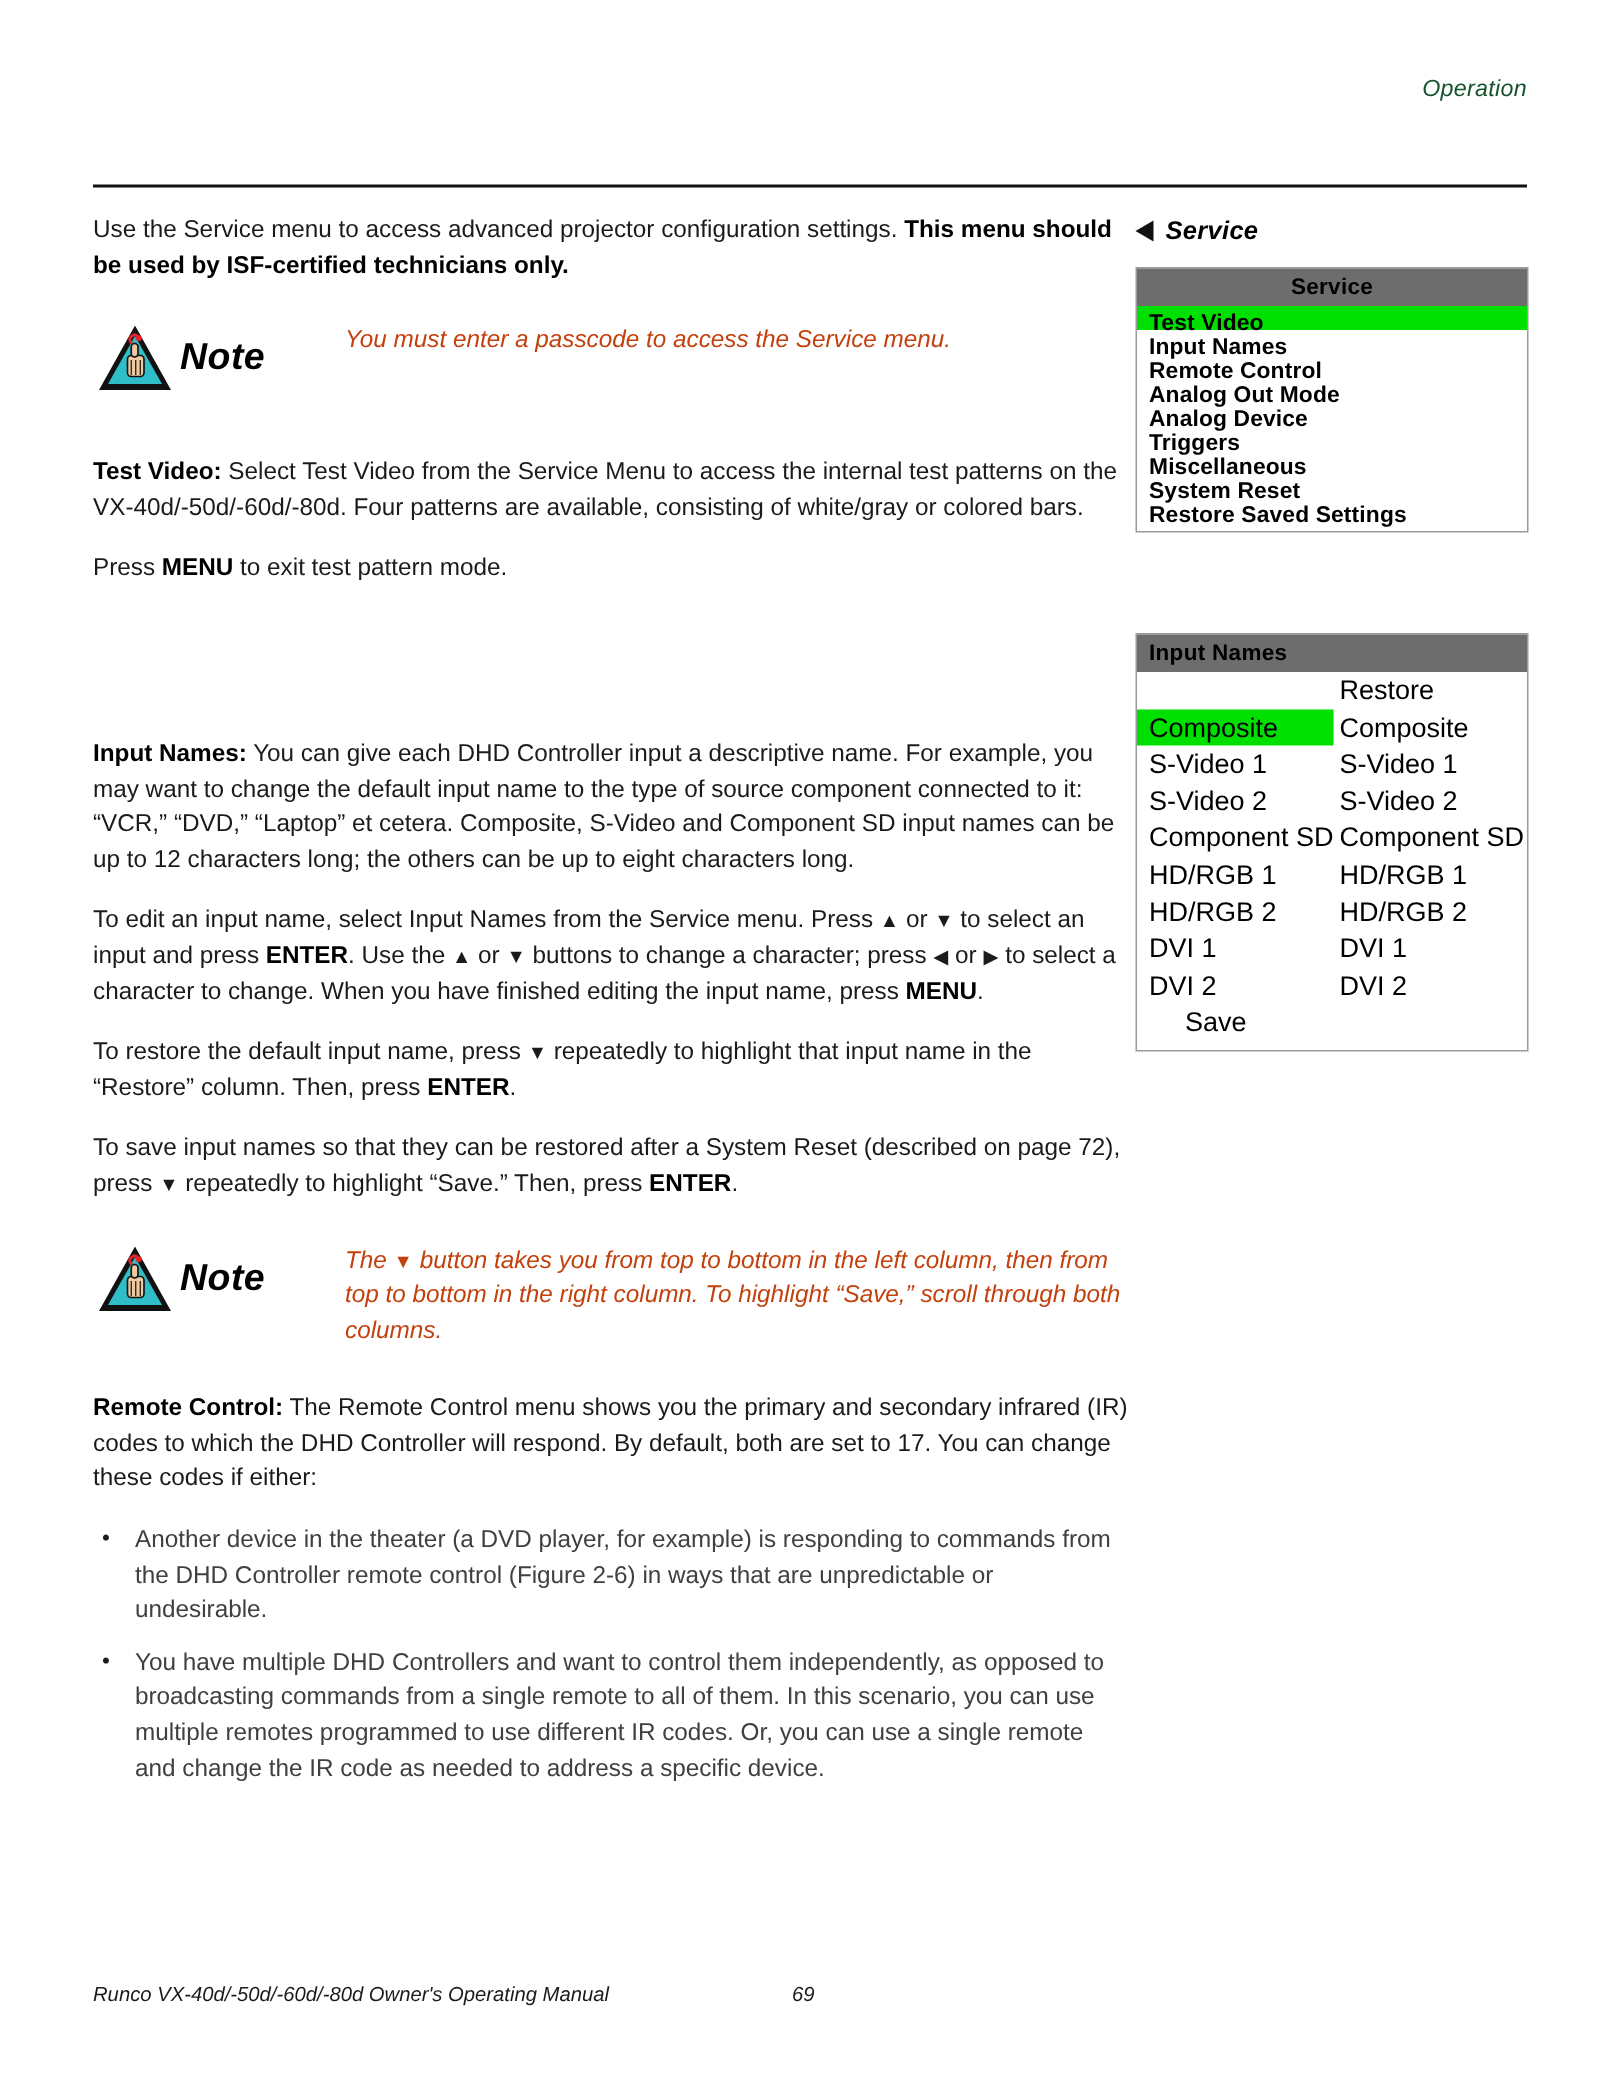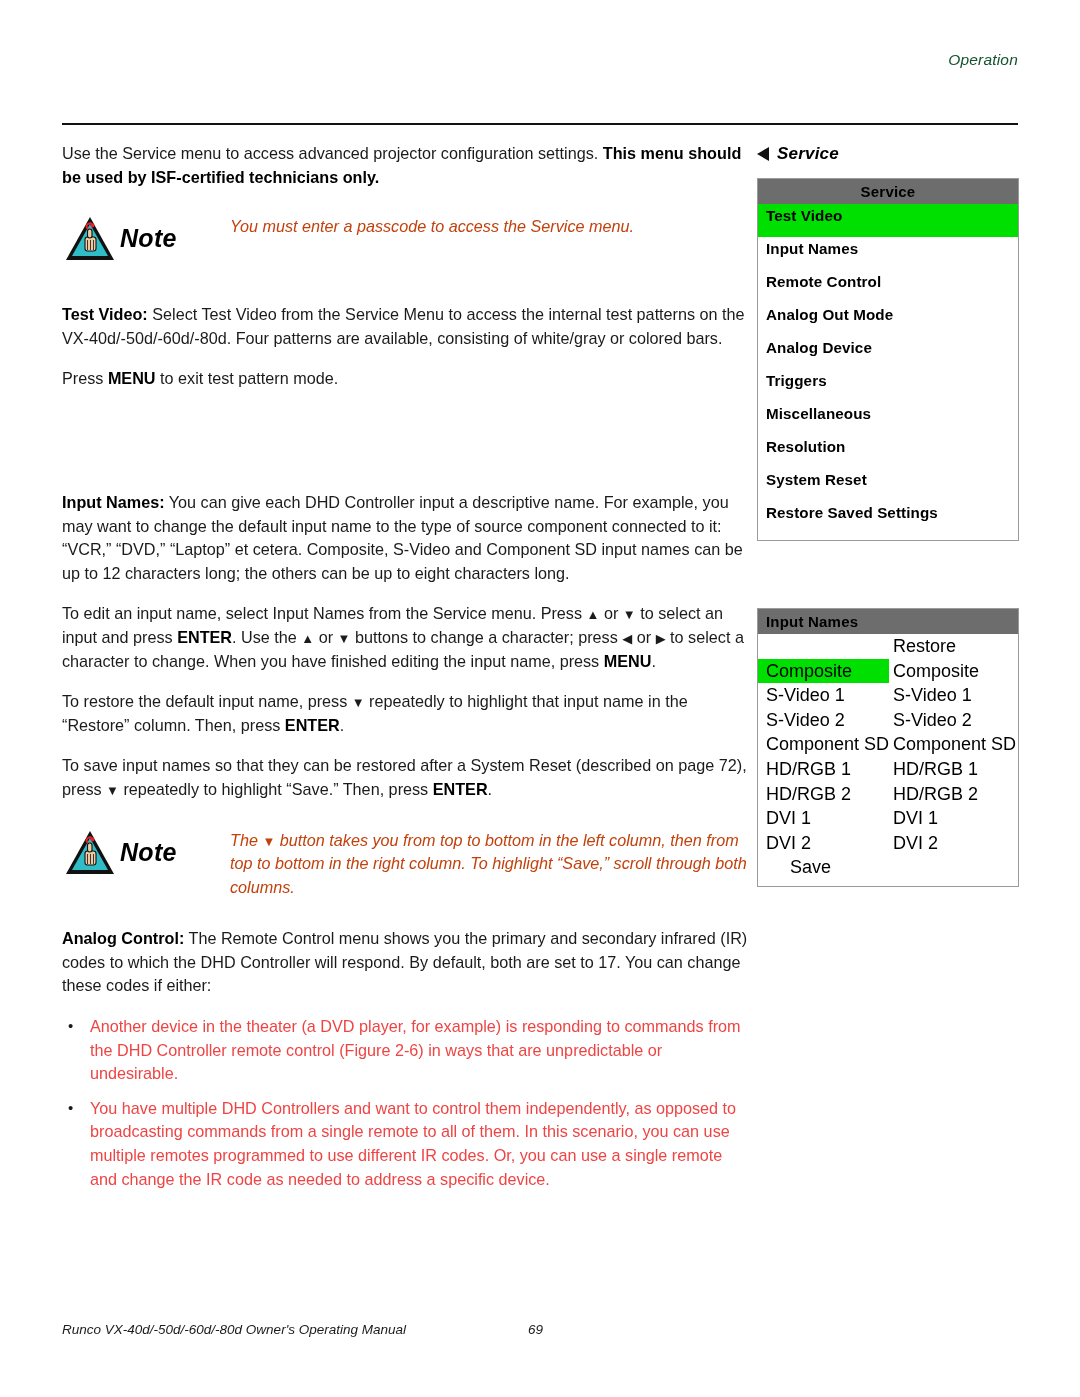--- a/index.html
+++ b/index.html
@@ -97,21 +97,21 @@
     list-style: none;
     margin: 0;
     padding: 0;
   }
   ul.bullets li {
     position: relative;
     padding-left: 28px;
     margin-bottom: 11px;
     font-size: 16.2px;
     line-height: 23.6px;
-    color: #ef4444;
+    color: #404040;
   }
   ul.bullets li:before {
     content: "\2022";
     position: absolute;
     left: 6px;
     top: -1px;
     font-size: 15px;
     color: #1b1b1b;
   }
 
@@ -155,21 +155,21 @@
     font-size: 15px;
     font-weight: bold;
     height: 25px;
     line-height: 25px;
     letter-spacing: 0.2px;
   }
   .osd-title.center { text-align: center; }
   .osd-title.left { text-align: left; padding-left: 8px; }
 
   .osd-row {
-    height: 33px;
+    height: 16px;
     line-height: 24.6px;
     font-size: 15.2px;
     font-weight: bold;
     color: #000;
     padding-left: 8px;
     letter-spacing: 0.1px;
     white-space: nowrap;
   }
   .osd-row.selected { background: #00e000; }
 
@@ -282,21 +282,21 @@
             <rect x="23.5" y="14" width="4.5" height="9" rx="2.2" fill="#efc9a0" stroke="#111" stroke-width="1.1"></rect>
             <path d="M24 14 q-3 -3 0 -5 q3 -2 4 1" fill="none" stroke="#e8202a" stroke-width="2"></path>
             <circle cx="28.5" cy="10.5" r="2" fill="#e8202a"></circle>
           </g>
         </svg>
       </span>
       <span class="note-word">Note</span>
       <div class="note-text"><span>The </span><span class="arrow">▼</span><span> button takes you from top to bottom in the left column, then from top to bottom in the right column. To highlight “Save,” scroll through both columns.</span></div>
     </div>
 
-    <p class="para"><b>Analog Control:</b><span> The Remote Control menu shows you the primary and secondary infrared (IR) codes to which the DHD Controller will respond. By default, both are set to 17. You can change these codes if either:</span></p>
+    <p class="para"><b>Remote Control:</b><span> The Remote Control menu shows you the primary and secondary infrared (IR) codes to which the DHD Controller will respond. By default, both are set to 17. You can change these codes if either:</span></p>
 
     <ul class="bullets">
       <li>Another device in the theater (a DVD player, for example) is responding to commands from the DHD Controller remote control (Figure 2-6) in ways that are unpredictable or undesirable.</li>
       <li>You have multiple DHD Controllers and want to control them independently, as opposed to broadcasting commands from a single remote to all of them. In this scenario, you can use multiple remotes programmed to use different IR codes. Or, you can use a single remote and change the IR code as needed to address a specific device.</li>
     </ul>
 
   </div>
 
   <div class="osdcol">
 
@@ -307,21 +307,20 @@
 
     <div class="osd">
       <div class="osd-title center">Service</div>
       <div class="osd-row selected">Test Video</div>
       <div class="osd-row">Input Names</div>
       <div class="osd-row">Remote Control</div>
       <div class="osd-row">Analog Out Mode</div>
       <div class="osd-row">Analog Device</div>
       <div class="osd-row">Triggers</div>
       <div class="osd-row">Miscellaneous</div>
-      <div class="osd-row">Resolution</div>
       <div class="osd-row">System Reset</div>
       <div class="osd-row">Restore Saved Settings</div>
       <div class="spacer-bot"></div>
     </div>
 
     <div class="osd" style="margin-top:67px;">
       <div class="osd-title left">Input Names</div>
       <div class="osd-grid">
 
         <div class="ig-row">

